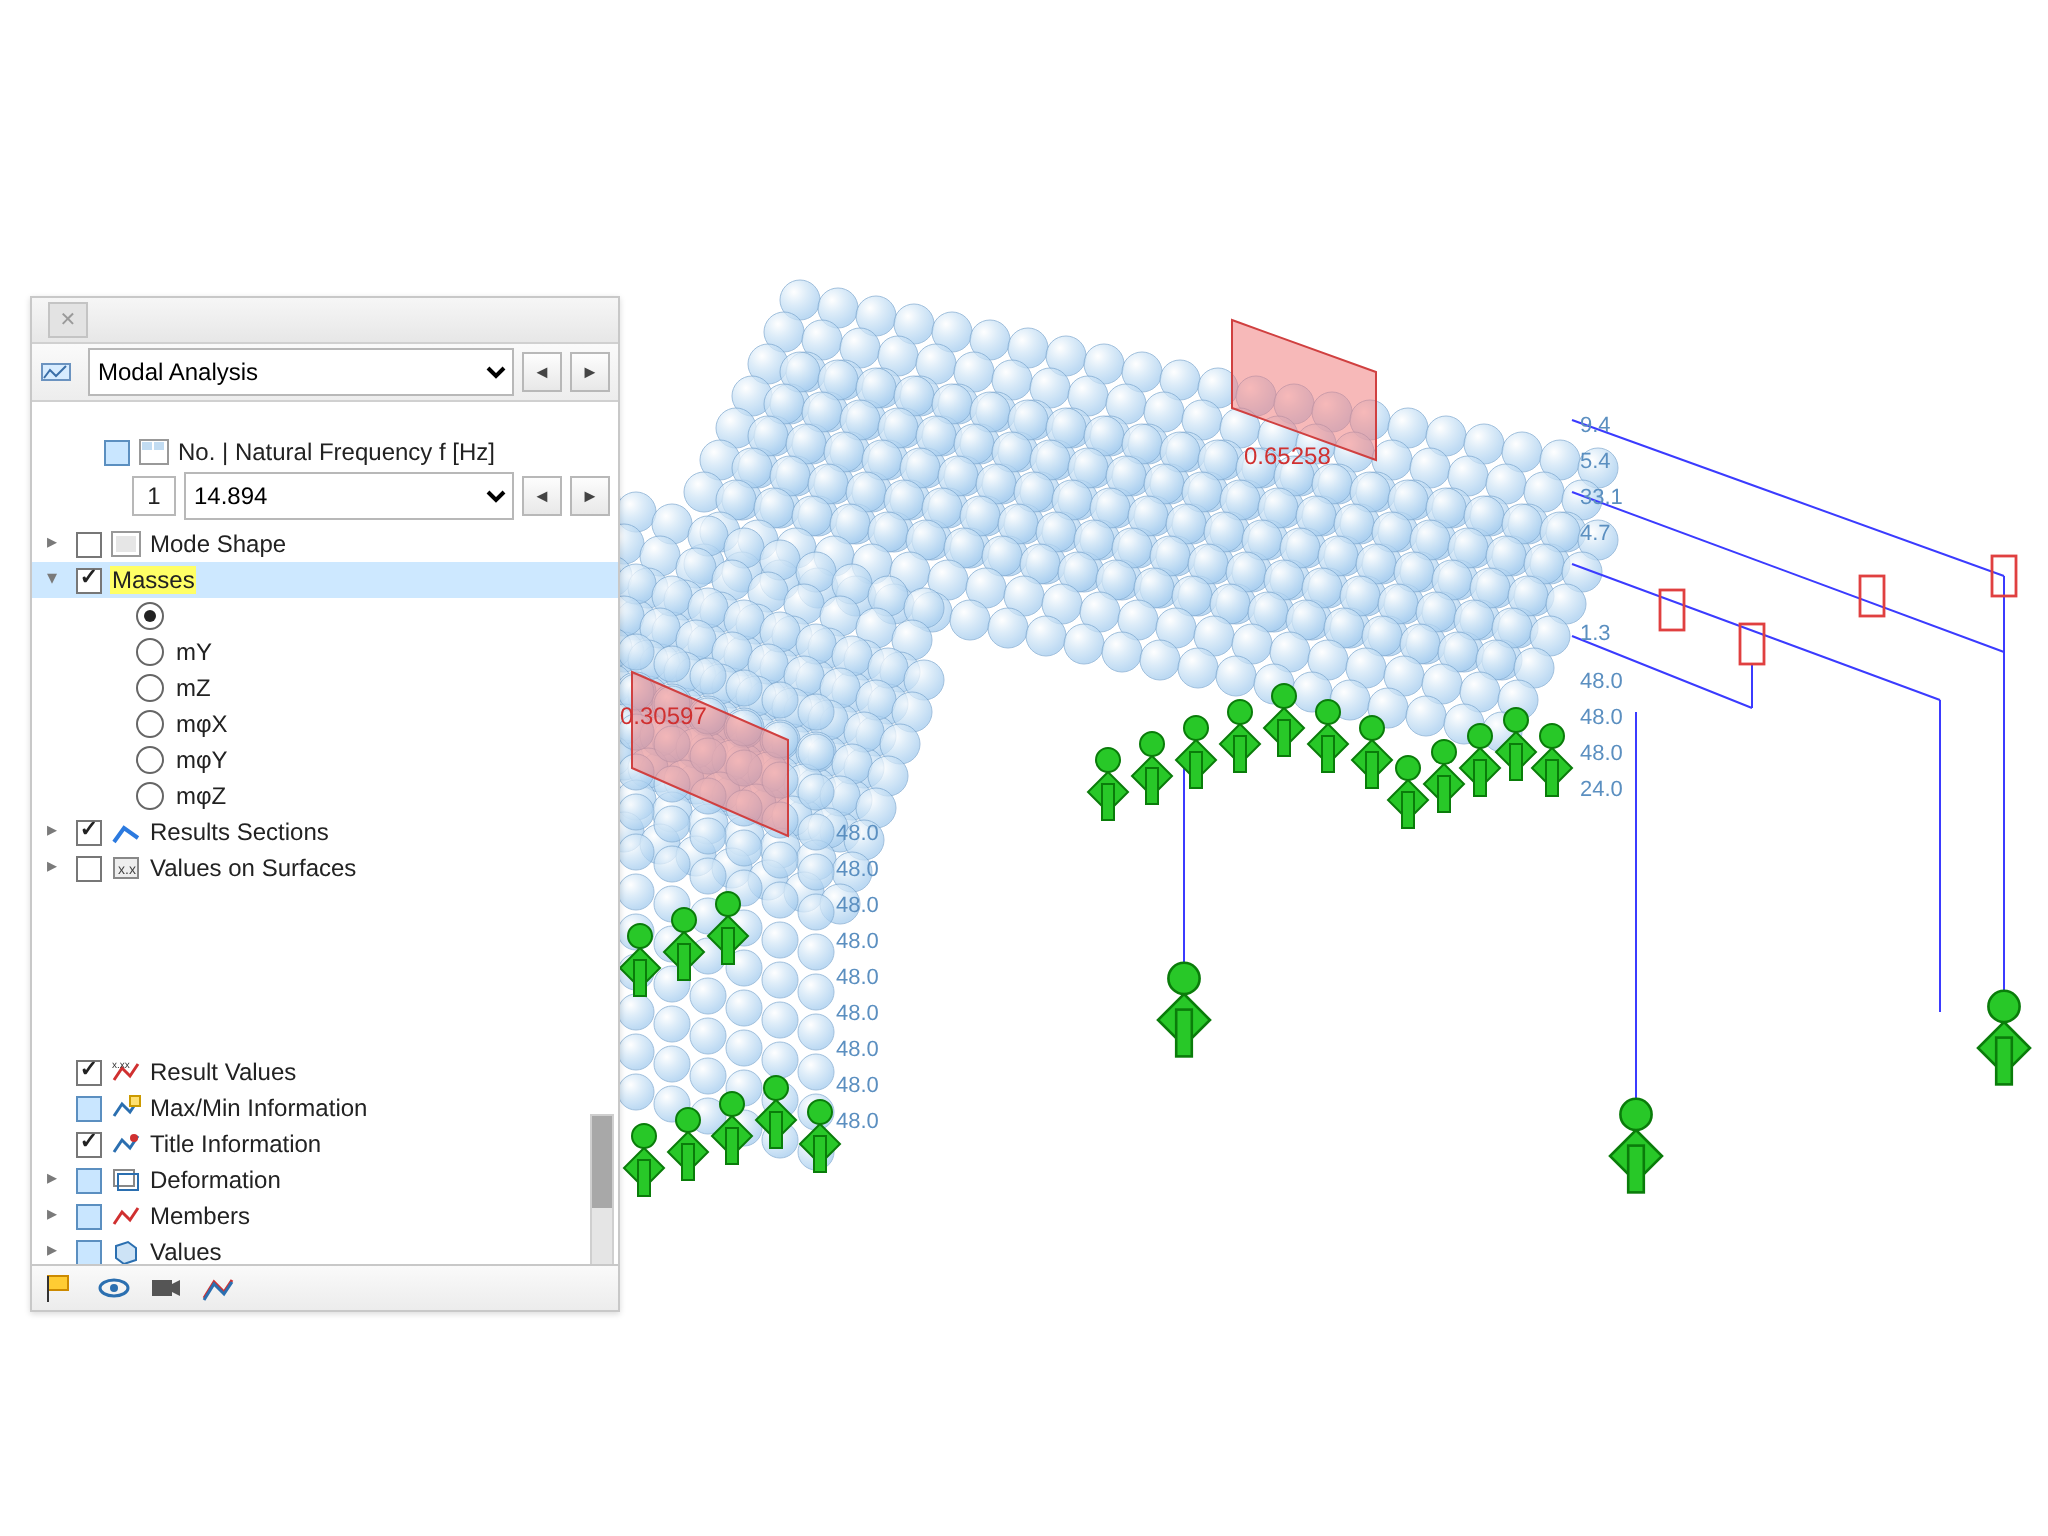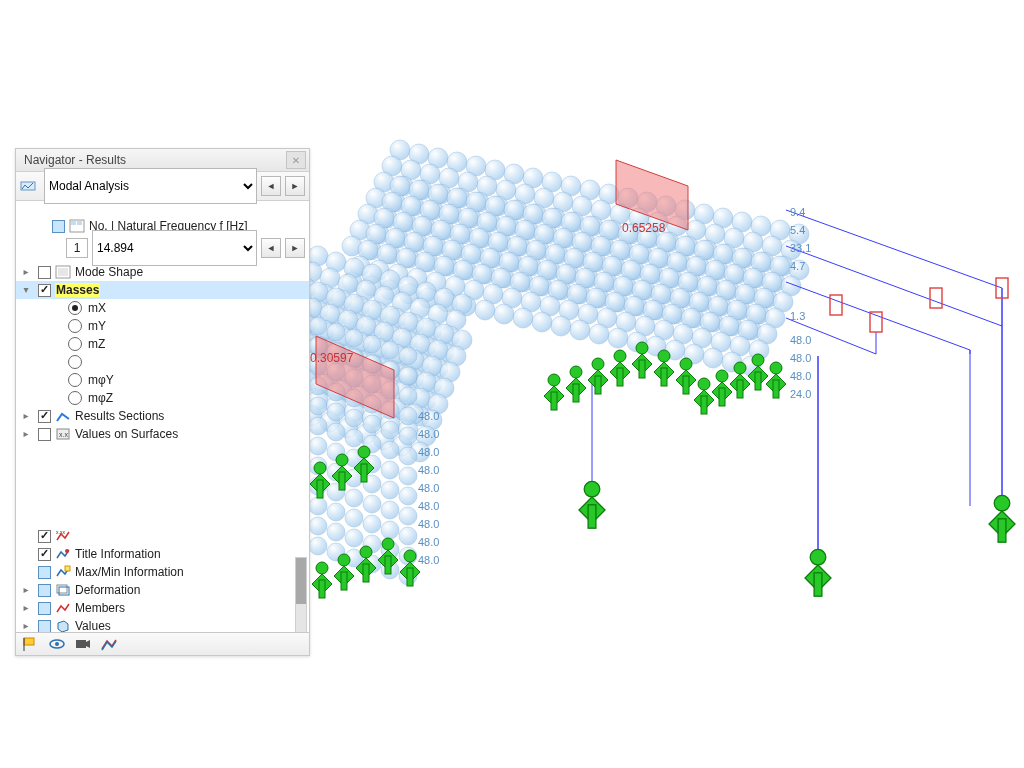--- a/index.html
+++ b/index.html
@@ -20,36 +20,36 @@
   .panel-title { flex:1; }
   .close-btn { width:18px; height:16px; background:#e3e3e3; border:1px solid #c4c4c4;
                display:inline-flex; align-items:center; justify-content:center; font-size:10px;
                color:#9a9a9a; cursor:pointer; }
   .close-btn::before { content:"✕"; }
 
   .toolbar-row { height:24px; display:flex; align-items:center; gap:4px;
                  border-bottom:1px solid #d0d0d0; padding:2px 4px;
                  background:linear-gradient(#fafafa,#ededed); }
   .toolbar-row select,
-  .freq-row select { flex:1; height:36px; font-size:12px; border:1px solid #b8b8b8;
+  .freq-row select { flex:1; height:24px; font-size:12px; border:1px solid #b8b8b8;
                      background:#fff; }
   .nav-arrow-btn { width:18px; height:18px; border:1px solid #b8b8b8;
                    background:linear-gradient(#fdfdfd,#e8e8e8); display:inline-flex;
                    align-items:center; justify-content:center; font-size:9px; color:#444;
                    cursor:pointer; }
 
   
   .panel-body { position:relative; flex:1; display:flex; flex-direction:column; overflow:hidden;margin-top:12px; }
   .tree-area { flex:1; padding:4px 0 0 0; overflow:hidden; position:relative; }
 
   
   .row { display:flex; align-items:center; height:18px; line-height:18px; padding-left:4px;
          white-space:nowrap; }
   .row.selected { background:#cde8ff; }
-  .highlight { background:#ffff66; padding:0 1px;font-weight:bold; }
+  .highlight { background:#ffff66; padding:0 1px; }
 
   .expander { width:12px; text-align:center; color:#7a7a7a; font-size:10px; cursor:pointer;
               user-select:none; }
   .expander.empty { visibility:hidden; }
   .ind { display:inline-block; }
 
   
   .chk { width:13px; height:13px; border:1px solid #777; background:#fff; margin-right:4px;
          display:inline-flex; align-items:center; justify-content:center; font-size:10px;
          color:#222; position:relative; flex:0 0 13px; box-sizing:border-box; cursor:pointer;}
@@ -818,21 +818,20 @@
     <g transform="translate(1002,524) scale(1.3)">
             <use href="#support"></use>
           </g>
   </g>
 </svg>
 </div>
 
 <div class="panel">
 
   <div class="panel-titlebar">
-    <span class="panel-title">Navigator - Results</span>
     <span class="close-btn"></span>
   </div>
 
   <div class="toolbar-row">
     <span class="ico">
       <svg viewBox="0 0 16 14">
             <rect x="1" y="3" width="14" height="8" fill="#d7ecff" stroke="#6b93c0"></rect>
             <path d="M2 10 L5 6 L8 9 L13 4" stroke="#3b6fa8" fill="none"></path>
           </svg>
     </span>
@@ -887,38 +886,38 @@
         <span class="ind" style="width:6px"></span>
         <span class="chk plain checked" style="background:#fff;"></span>
         <span class="label"><span class="highlight">Masses</span></span>
       </div>
 
       <div id="mass-radios">
             <div class="row">
               <span class="expander empty"></span>
               <span class="ind" style="width:36px"></span>
               <span class="radio on"></span>
-              <span class="label">mX</span>
             </div>
             <div class="row">
               <span class="expander empty"></span>
               <span class="ind" style="width:36px"></span>
               <span class="radio "></span>
               <span class="label">mY</span>
             </div>
             <div class="row">
               <span class="expander empty"></span>
               <span class="ind" style="width:36px"></span>
               <span class="radio "></span>
               <span class="label">mZ</span>
             </div>
             <div class="row">
               <span class="expander empty"></span>
               <span class="ind" style="width:36px"></span>
               <span class="radio "></span>
+              <span class="label">mφX</span>
             </div>
             <div class="row">
               <span class="expander empty"></span>
               <span class="ind" style="width:36px"></span>
               <span class="radio "></span>
               <span class="label">mφY</span>
             </div>
             <div class="row">
               <span class="expander empty"></span>
               <span class="ind" style="width:36px"></span>
@@ -958,44 +957,45 @@
             <div class="row">
               <span class="expander empty"></span>
               <span class="ind" style="width:6px"></span>
               <span class="chk plain checked"></span>
               <span class="ico">
                 <svg viewBox="0 0 16 14">
                   <path d="M2 11 L6 5 L10 9 L14 3" stroke="#d03030" stroke-width="1.5" fill="none"></path>
                   <text x="1" y="5" font-size="5" fill="#333">x.xx</text>
                 </svg>
               </span>
+              <span class="label">Result Values</span>
+            </div>
+            <div class="row">
+              <span class="expander empty"></span>
+              <span class="ind" style="width:6px"></span>
+              <span class="chk blue"></span>
+              <span class="ico">
+                <svg viewBox="0 0 16 14">
+                  <path d="M2 11 L6 5 L10 9 L14 3" stroke="#2b6fb0" stroke-width="1.5" fill="none"></path>
+                  <rect x="10" y="1" width="5" height="5" fill="#ffe071" stroke="#cc9a00"></rect>
+                </svg>
+              </span>
+              <span class="label">Max/Min Information</span>
             </div>
             <div class="row">
               <span class="expander empty"></span>
               <span class="ind" style="width:6px"></span>
               <span class="chk plain checked"></span>
               <span class="ico">
                 <svg viewBox="0 0 16 14">
                   <path d="M2 11 L6 5 L10 9 L14 3" stroke="#2b6fb0" stroke-width="1.5" fill="none"></path>
                   <circle cx="12" cy="4" r="2" fill="#d03030"></circle>
                 </svg>
               </span>
               <span class="label">Title Information</span>
-            </div>
-            <div class="row">
-              <span class="expander empty"></span>
-              <span class="ind" style="width:6px"></span>
-              <span class="chk blue"></span>
-              <span class="ico">
-                <svg viewBox="0 0 16 14">
-                  <path d="M2 11 L6 5 L10 9 L14 3" stroke="#2b6fb0" stroke-width="1.5" fill="none"></path>
-                  <rect x="10" y="1" width="5" height="5" fill="#ffe071" stroke="#cc9a00"></rect>
-                </svg>
-              </span>
-              <span class="label">Max/Min Information</span>
             </div>
             <div class="row">
               <span class="expander ">▸</span>
               <span class="ind" style="width:6px"></span>
               <span class="chk blue"></span>
               <span class="ico">
                 <svg viewBox="0 0 16 14">
                   <rect x="2" y="2" width="10" height="8" fill="none" stroke="#888"></rect>
                   <rect x="4" y="4" width="10" height="8" fill="none" stroke="#2b6fb0"></rect>
                 </svg>

